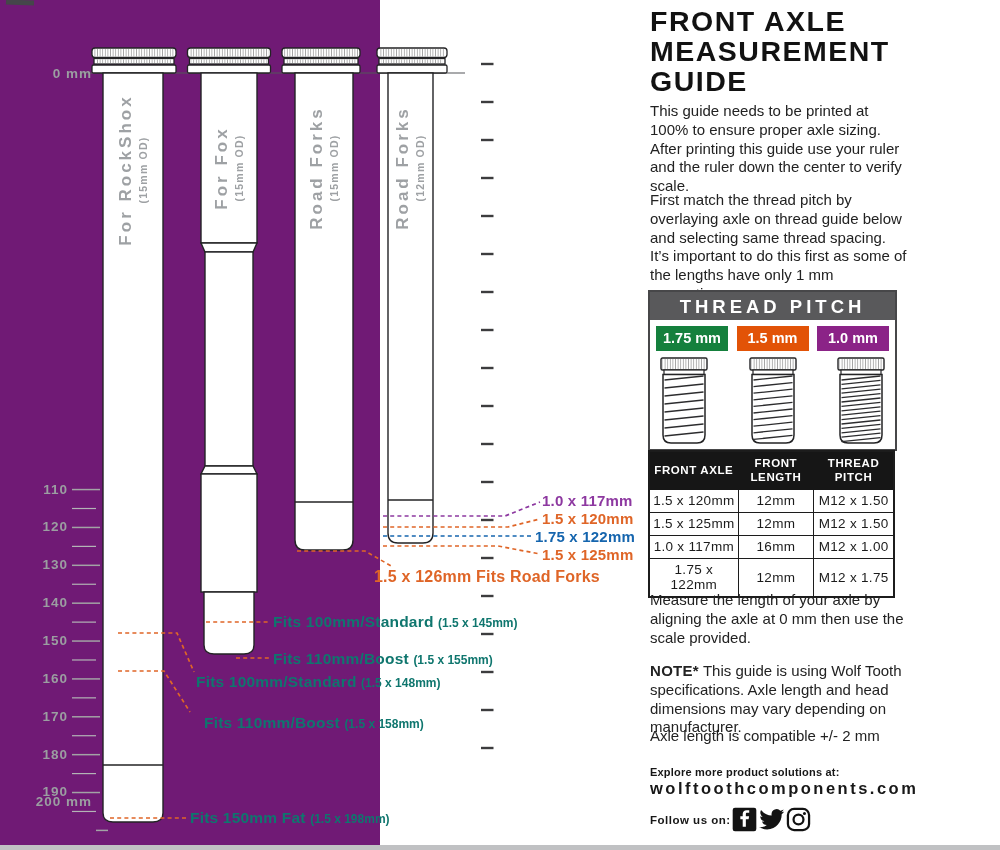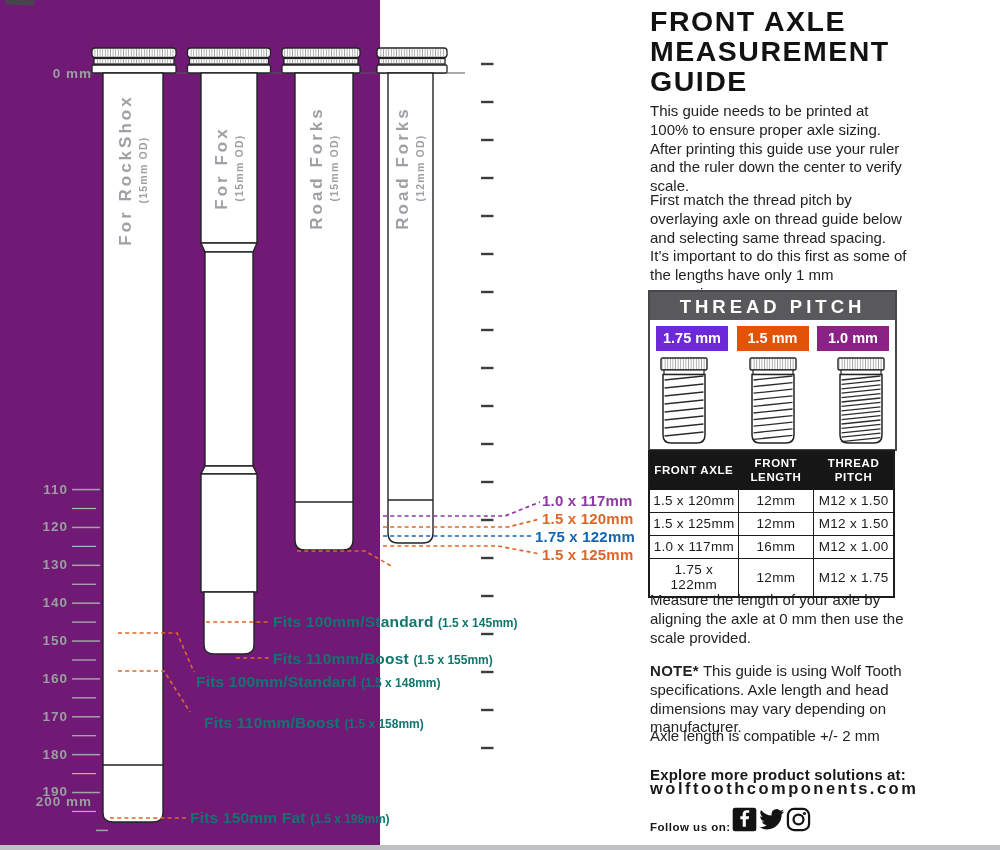--- a/index.html
+++ b/index.html
@@ -38,23 +38,23 @@
   .badge{width:72px;height:25px;color:#fff;font-weight:bold;font-size:14.5px;text-align:center;line-height:25px;}
   .bolt-row{margin-top:6px;}
 
   .spec-table{position:absolute;left:0px;top:450px;width:247px;border-collapse:collapse;}
   .spec-table th{background:#161616;color:#fff;font-size:11.5px;font-weight:bold;letter-spacing:.6px;
                  padding:4px 2px;line-height:1.25;border:1.5px solid #161616;}
   .spec-table td{font-size:13.5px;color:#1b1b1b;text-align:center;padding:3.5px 2px;border:1.5px solid #1c1c1c;letter-spacing:.3px;}
   .spec-table{border:2px solid #1c1c1c;}
   .col1{width:92px;} .col2{width:75px;} .col3{width:80px;}
 
-  .explore{top:766px;font-size:15px;font-weight:bold;letter-spacing:.2px;color:#171717;}
+  .explore{top:766px;font-size:11px;font-weight:bold;letter-spacing:.2px;color:#171717;}
   .site{top:779px;font-size:16.5px;font-weight:bold;letter-spacing:2.5px;color:#171717;}
-  .follow-row{position:absolute;left:2px;top:806px;display:flex;align-items:flex-end;}
+  .follow-row{position:absolute;left:2px;top:806px;display:flex;align-items:center;}
   .follow-label{font-size:11.5px;font-weight:bold;letter-spacing:.5px;color:#171717;}
   .social{width:27px;height:27px;display:block;}
 </style>
 </head>
 <body>
 
 <div class="page">
 
   <div class="left-panel">
     <div class="corner-mark"></div>
@@ -211,20 +211,21 @@
     <div class="axle-label" style="left:315px;top:150px;width:190px;height:36px;">
       <span class="nm">Road Forks</span>
       <span class="od">(12mm OD)</span>
     </div>
   </div>
 
   <div class="road-label" style="left: 542px; top: 492px; color: rgb(141, 56, 160);">1.0 x 117mm</div>
   <div class="road-label" style="left: 542px; top: 510px; color: rgb(223, 101, 39);">1.5 x 120mm</div>
   <div class="road-label" style="left: 535px; top: 528px; color: rgb(21, 101, 174);">1.75 x 122mm</div>
   <div class="road-label" style="left: 542px; top: 546px; color: rgb(223, 101, 39);">1.5 x 125mm</div>
+  <div class="road-label" style="left: 374px; top: 568px; font-size: 16px; color: rgb(223, 101, 39);">1.5 x 126mm Fits Road Forks</div>
 
   <div class="fits-label" style="left:273px;top:613px;">
     <span>Fits 100mm/Standard</span>
     <span class="detail">(1.5 x 145mm)</span>
   </div>
   <div class="fits-label" style="left:273px;top:650px;">
     <span>Fits 110mm/Boost</span>
     <span class="detail">(1.5 x 155mm)</span>
   </div>
   <div class="fits-label" style="left:196px;top:673px;">
@@ -246,21 +247,21 @@
       <div>MEASUREMENT</div>
       <div>GUIDE</div>
     </div>
     <div class="rp para p1">This guide needs to be printed at 100% to ensure proper axle sizing. After printing this guide use your ruler and the ruler down the center to verify scale.</div>
     <div class="rp para p2">First match the thread pitch by overlaying axle on thread guide below and selecting same thread spacing. It’s important to do this first as some of the lengths have only 1 mm separation.</div>
 
     <div class="thread-box">
       <div class="tp-header">THREAD PITCH</div>
       <div class="tp-body">
         <div class="badge-row">
-          <div class="badge" style="background-color: #6d28d9;">1.75 mm</div>
+          <div class="badge" style="background-color: #15803d;">1.75 mm</div>
           <div class="badge" style="background-color: rgb(226, 83, 7);">1.5 mm</div>
           <div class="badge" style="background-color: rgb(139, 35, 135);">1.0 mm</div>
         </div>
         <div class="bolt-row">
           <svg class="bolt-svg" width="56" height="88" viewBox="0 0 56 88">
             <rect x="5" y="1" width="46" height="12" rx="1.5" fill="#fff" stroke="#232325" stroke-width="1.4"></rect>
             <rect x="6.5" y="2" width="43" height="10" fill="url(#hatch)"></rect>
             <rect x="8" y="13" width="40" height="4.5" fill="#fff" stroke="#232325" stroke-width="1.2"></rect>
             <path d="M7,17.5 H49 V78 Q49,86 41,86 H15 Q7,86 7,78 Z" fill="#fff" stroke="#232325" stroke-width="1.5"></path>
           <line x1="8.5" y1="23" x2="47.5" y2="19" stroke="#2c2c2e" stroke-width="1.3"></line>

